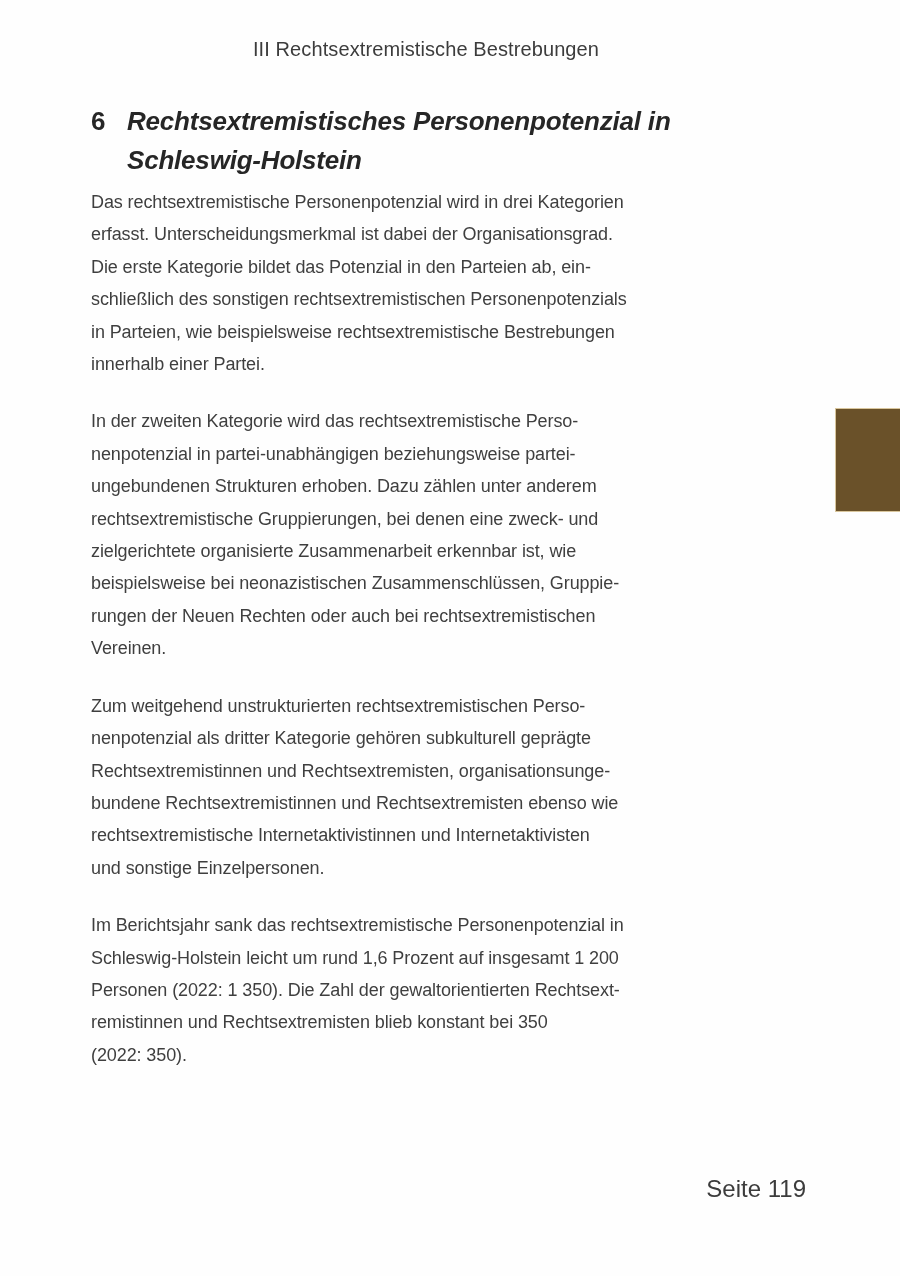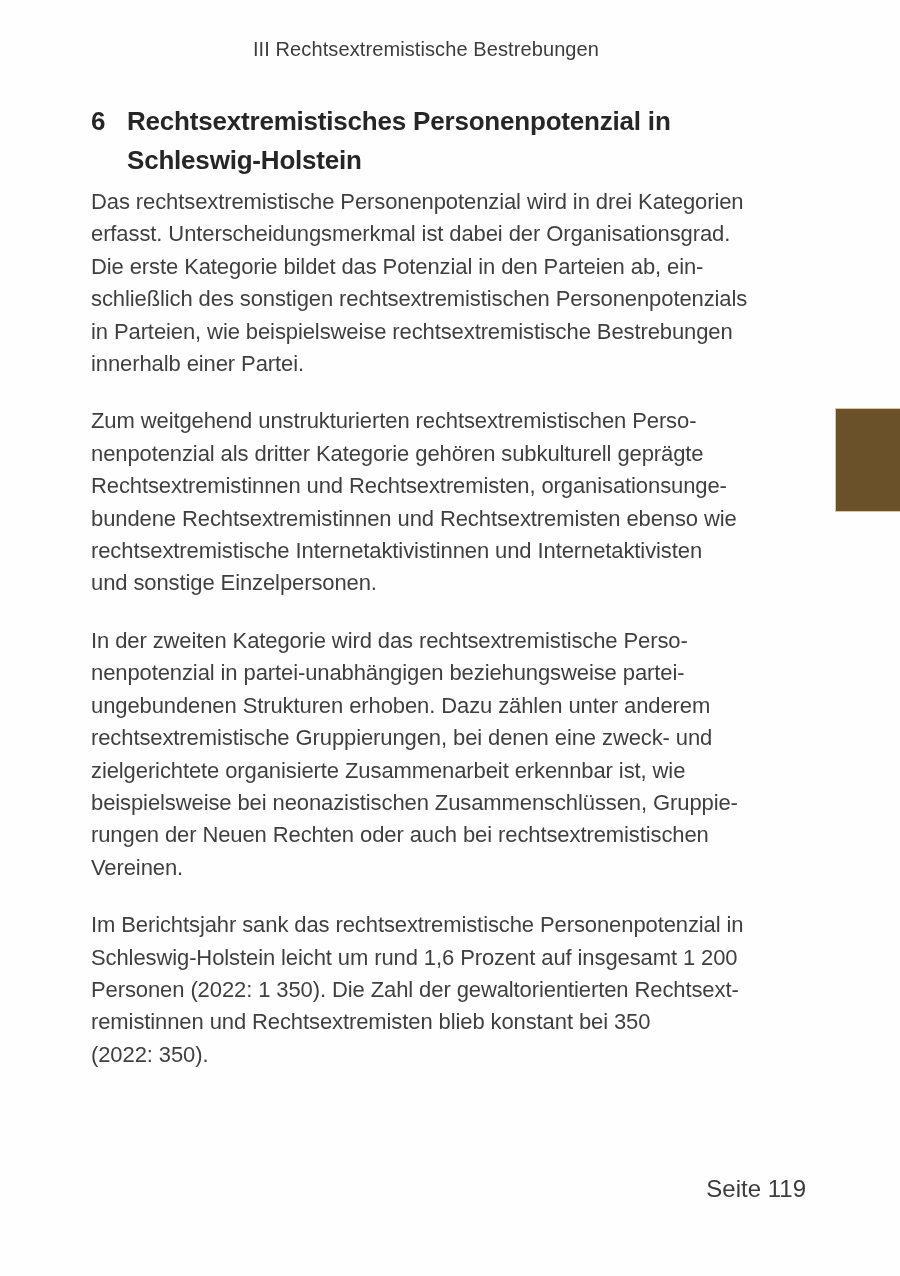--- a/index.html
+++ b/index.html
@@ -34,25 +34,26 @@
     font-weight: 700;
     line-height: 39px;
     color: #262626;
     letter-spacing: -0.2px;
   }
   .chapter-number {
     flex: 0 0 36px;
   }
   .chapter-title {
     white-space: pre-line;
+    font-style: italic;
   }
   .body-text {
     margin: 6px 0 0 91px;
     width: 700px;
-    font-size: 22px;
+    font-size: 18px;
     line-height: 32.4px;
     color: #3f3f3f;
     letter-spacing: -0.1px;
   }
   .body-text p {
     white-space: pre-line;
     margin: 0 0 25px 0;
   }
   .thumb-tab {
     position: absolute;
@@ -85,34 +86,34 @@
 Schleswig-Holstein</div>
   </div>
 
   <div class="body-text">
     <p>Das rechtsextremistische Personenpotenzial wird in drei Kategorien
 erfasst. Unterscheidungsmerkmal ist dabei der Organisationsgrad.
 Die erste Kategorie bildet das Potenzial in den Parteien ab, ein-
 schließlich des sonstigen rechtsextremistischen Personenpotenzials
 in Parteien, wie beispielsweise rechtsextremistische Bestrebungen
 innerhalb einer Partei.</p>
-    <p>Zum weitgehend unstrukturierten rechtsextremistischen Perso-
-nenpotenzial als dritter Kategorie gehören subkulturell geprägte
-Rechtsextremistinnen und Rechtsextremisten, organisationsunge-
-bundene Rechtsextremistinnen und Rechtsextremisten ebenso wie
-rechtsextremistische Internetaktivistinnen und Internetaktivisten
-und sonstige Einzelpersonen.</p>
     <p>In der zweiten Kategorie wird das rechtsextremistische Perso-
 nenpotenzial in partei-unabhängigen beziehungsweise partei-
 ungebundenen Strukturen erhoben. Dazu zählen unter anderem
 rechtsextremistische Gruppierungen, bei denen eine zweck- und
 zielgerichtete organisierte Zusammenarbeit erkennbar ist, wie
 beispielsweise bei neonazistischen Zusammenschlüssen, Gruppie-
 rungen der Neuen Rechten oder auch bei rechtsextremistischen
 Vereinen.</p>
+    <p>Zum weitgehend unstrukturierten rechtsextremistischen Perso-
+nenpotenzial als dritter Kategorie gehören subkulturell geprägte
+Rechtsextremistinnen und Rechtsextremisten, organisationsunge-
+bundene Rechtsextremistinnen und Rechtsextremisten ebenso wie
+rechtsextremistische Internetaktivistinnen und Internetaktivisten
+und sonstige Einzelpersonen.</p>
     <p>Im Berichtsjahr sank das rechtsextremistische Personenpotenzial in
 Schleswig-Holstein leicht um rund 1,6 Prozent auf insgesamt 1 200
 Personen (2022: 1 350). Die Zahl der gewaltorientierten Rechtsext-
 remistinnen und Rechtsextremisten blieb konstant bei 350
 (2022: 350).</p>
   </div>
 
   <div class="thumb-tab" style="background: rgb(106, 81, 41);"></div>
 
   <div class="page-number">Seite 119</div>

